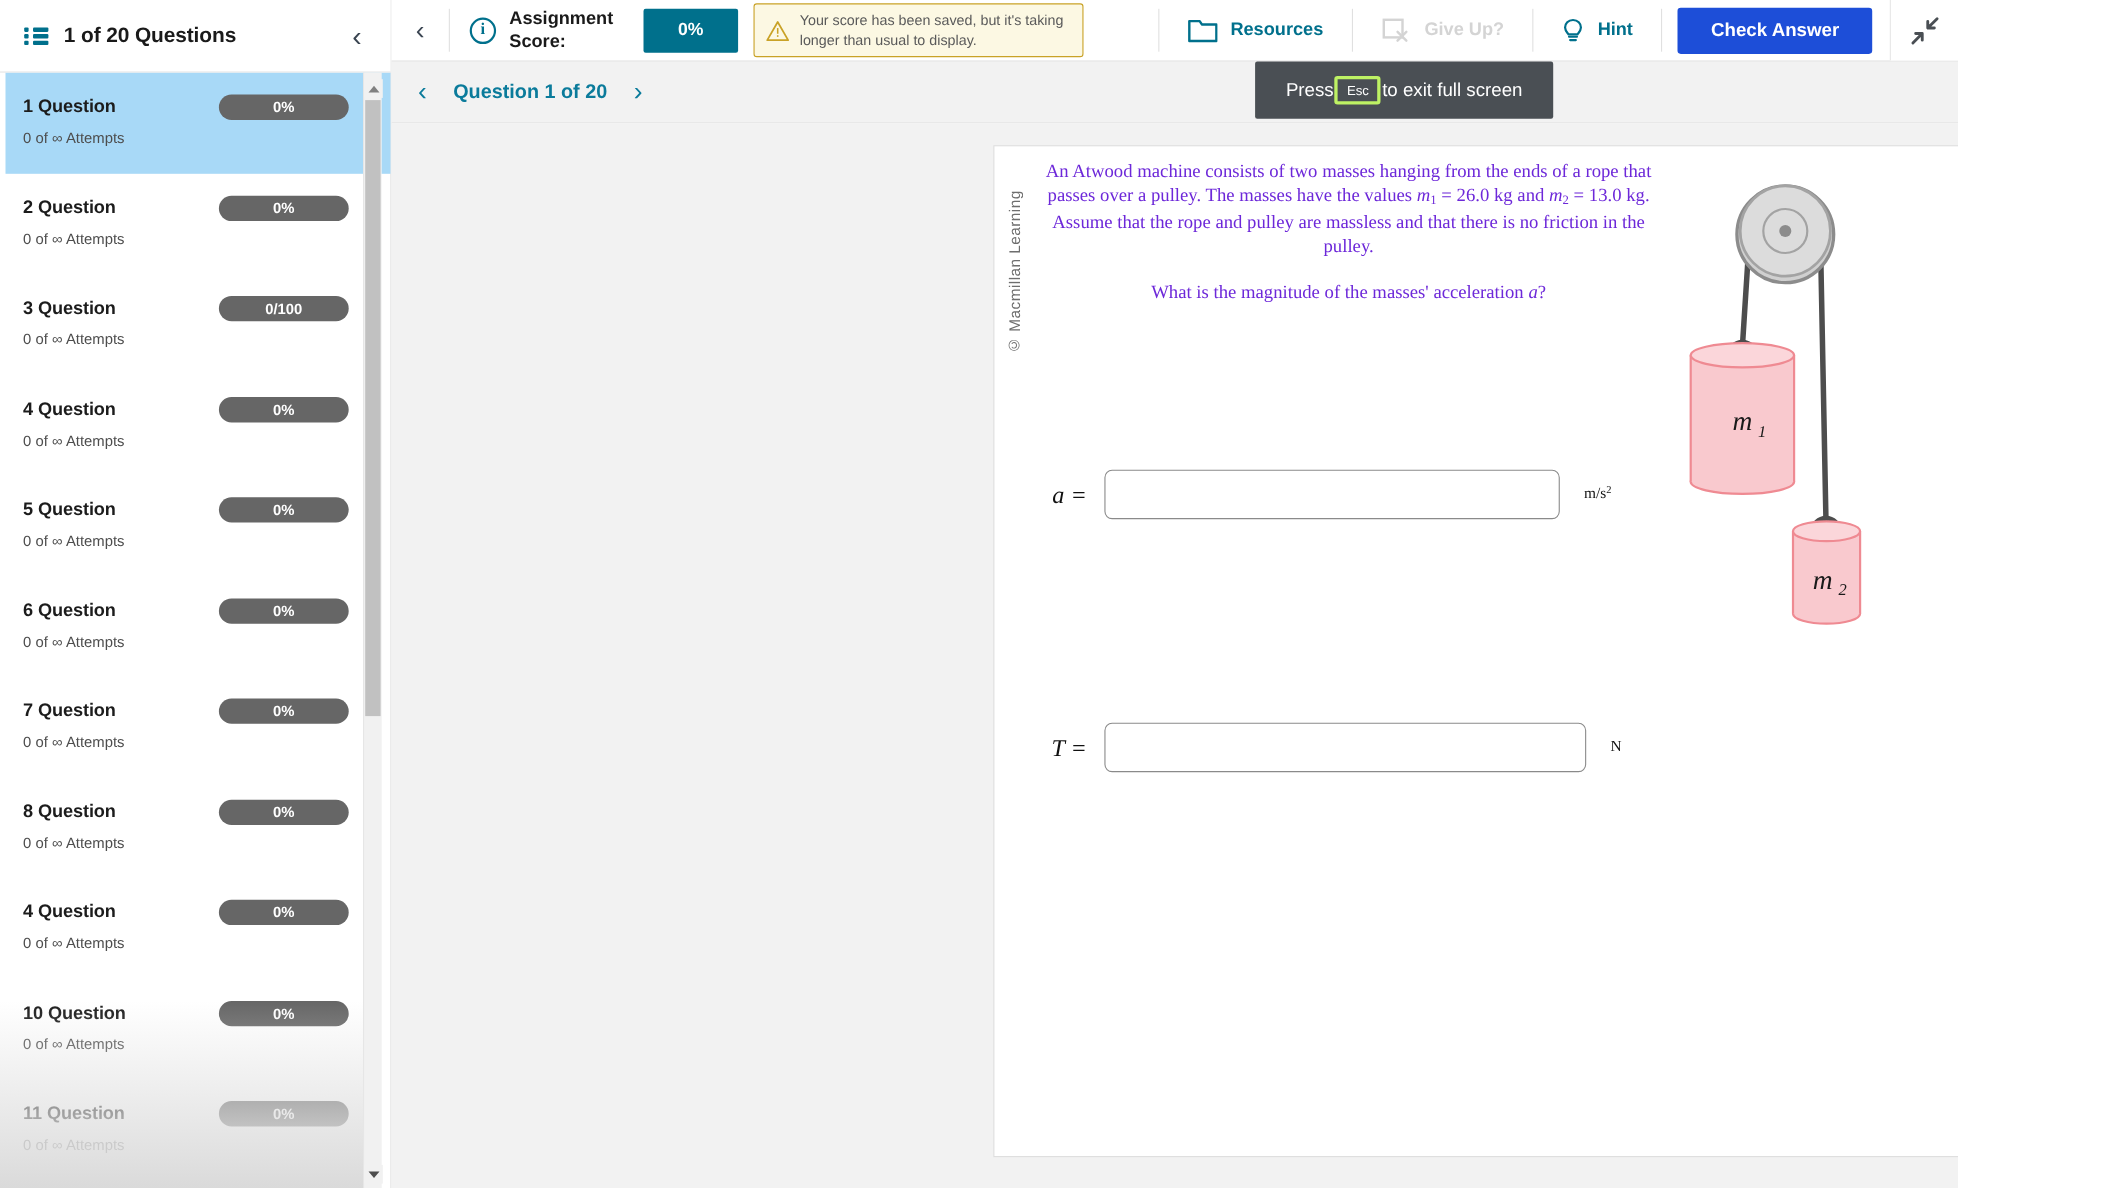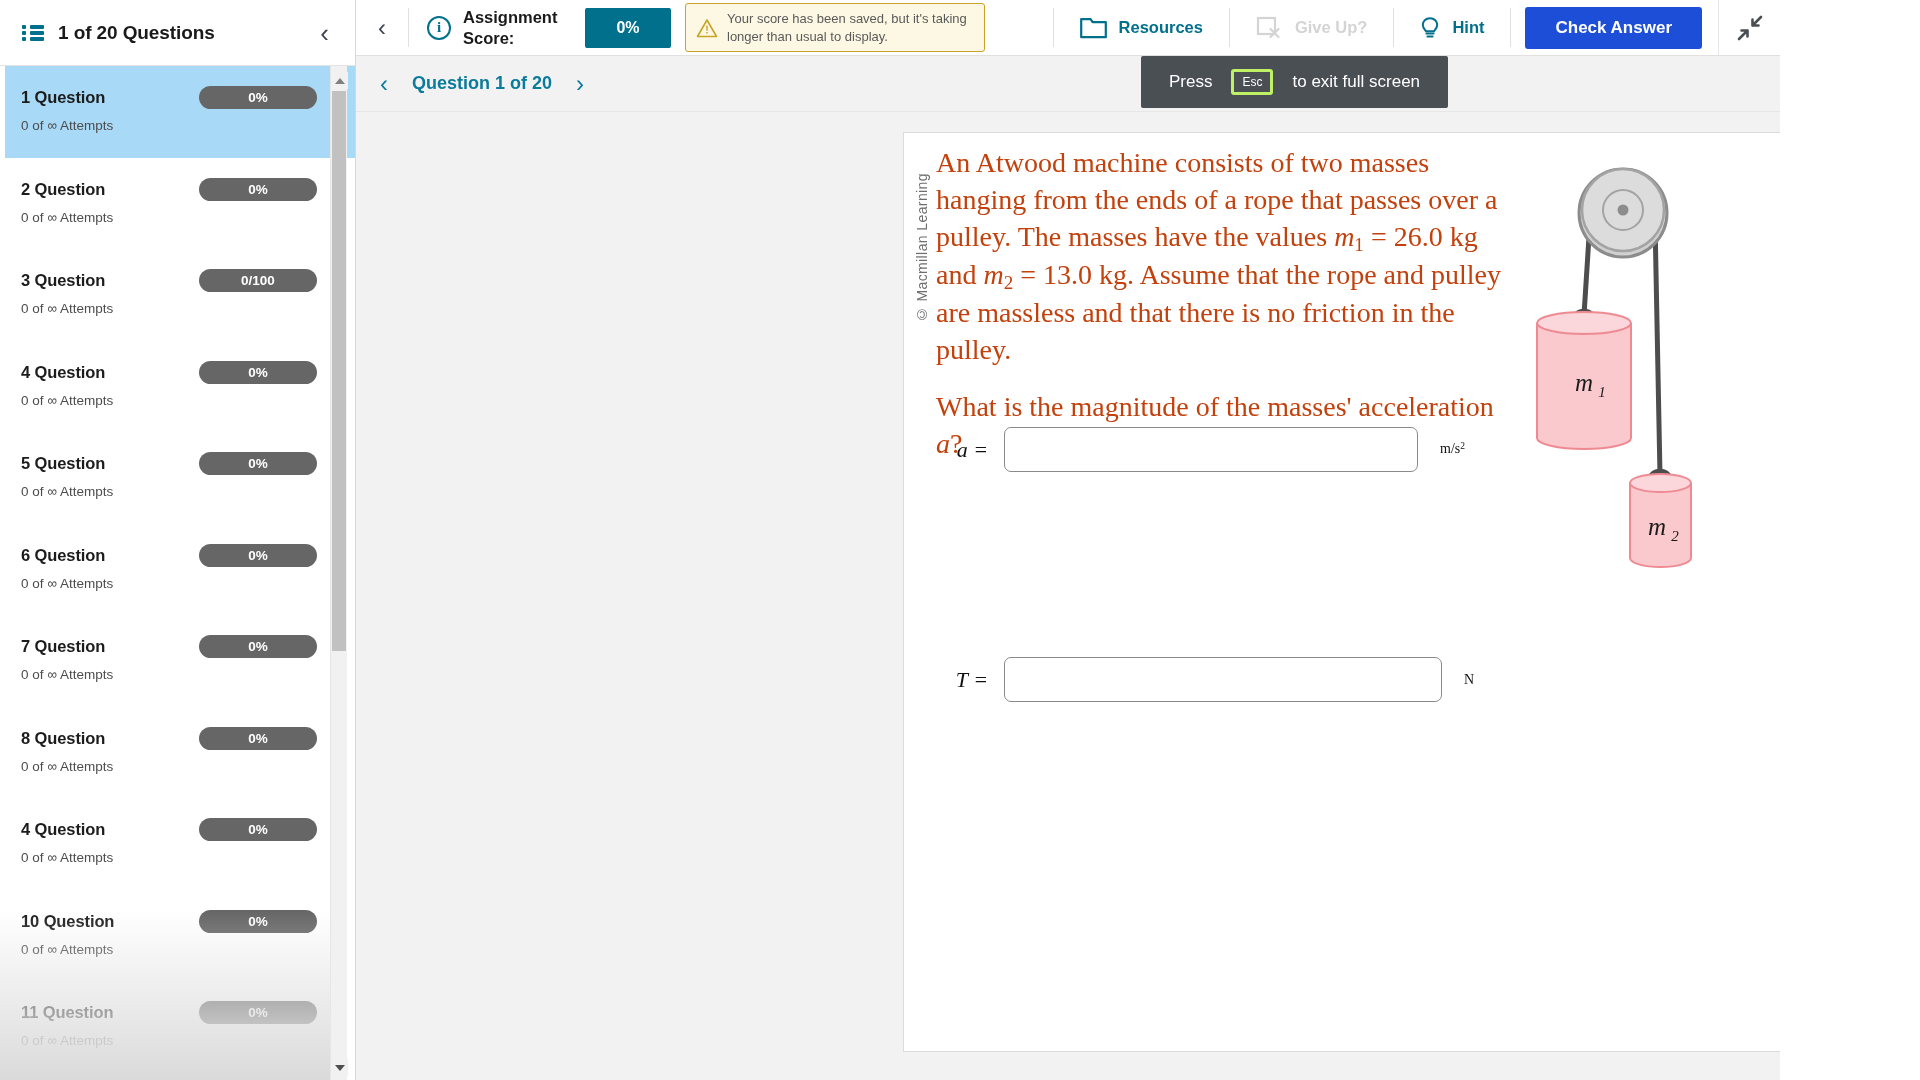--- a/index.html
+++ b/index.html
@@ -174,21 +174,21 @@
     cursor: pointer; border-left: 1px solid #e7e7e7;
     background: #fff;
   }
   .fullscreen-btn svg { display:block; }
 
   
   .esc-tip {
     position: absolute; left: 785px; top: 56px;
     background: #4a4f54; color: #ffffff;
     padding: 13px 28px; border-radius: 2px;
-    font-size: 17px; display: flex; align-items: center; gap: 19px;
+    font-size: 17px; display: flex; align-items: center; gap: 1px;
     z-index: 30;
   }
   .esc-key {
     border: 3px solid #bef264; border-radius: 3px;
     padding: 2px 8px; font-size: 12px; line-height: 1.35;
   }
 
   
   .qnav {
     height: 56px; flex: 0 0 56px;
@@ -211,21 +211,21 @@
   }
   .card-inner { position: relative; width: 100%; height: 100%; }
   .copyright {
     position: absolute; left: 10px; top: 40px;
     writing-mode: vertical-rl; transform: rotate(180deg);
     font-size: 14px; color: #6e6e6e; letter-spacing: 0.4px;
   }
   .qtext {
     position: absolute; left: 32px; top: 12px; width: 580px;
     font-family: "Liberation Serif", serif;
-    font-size: 28px; color: #c2410c; line-height: 1.32;
+    font-size: 17px; color: #6d28d9; line-height: 1.32; text-align: center;
   }
   .qtext p { margin-bottom: 20px; }
   var { font-style: italic; font-family: "Liberation Serif", serif; }
   sub { font-size: 0.68em; vertical-align: -0.25em; }
   sup { font-size: 0.68em; vertical-align: 0.45em; }
 
   .ansrow { position: absolute; display: flex; align-items: center; }
   .ansrow .lbl {
     font-family: "Liberation Serif", serif; font-size: 22px; color: #111;
     width: 52px; text-align: right; margin-right: 16px;

